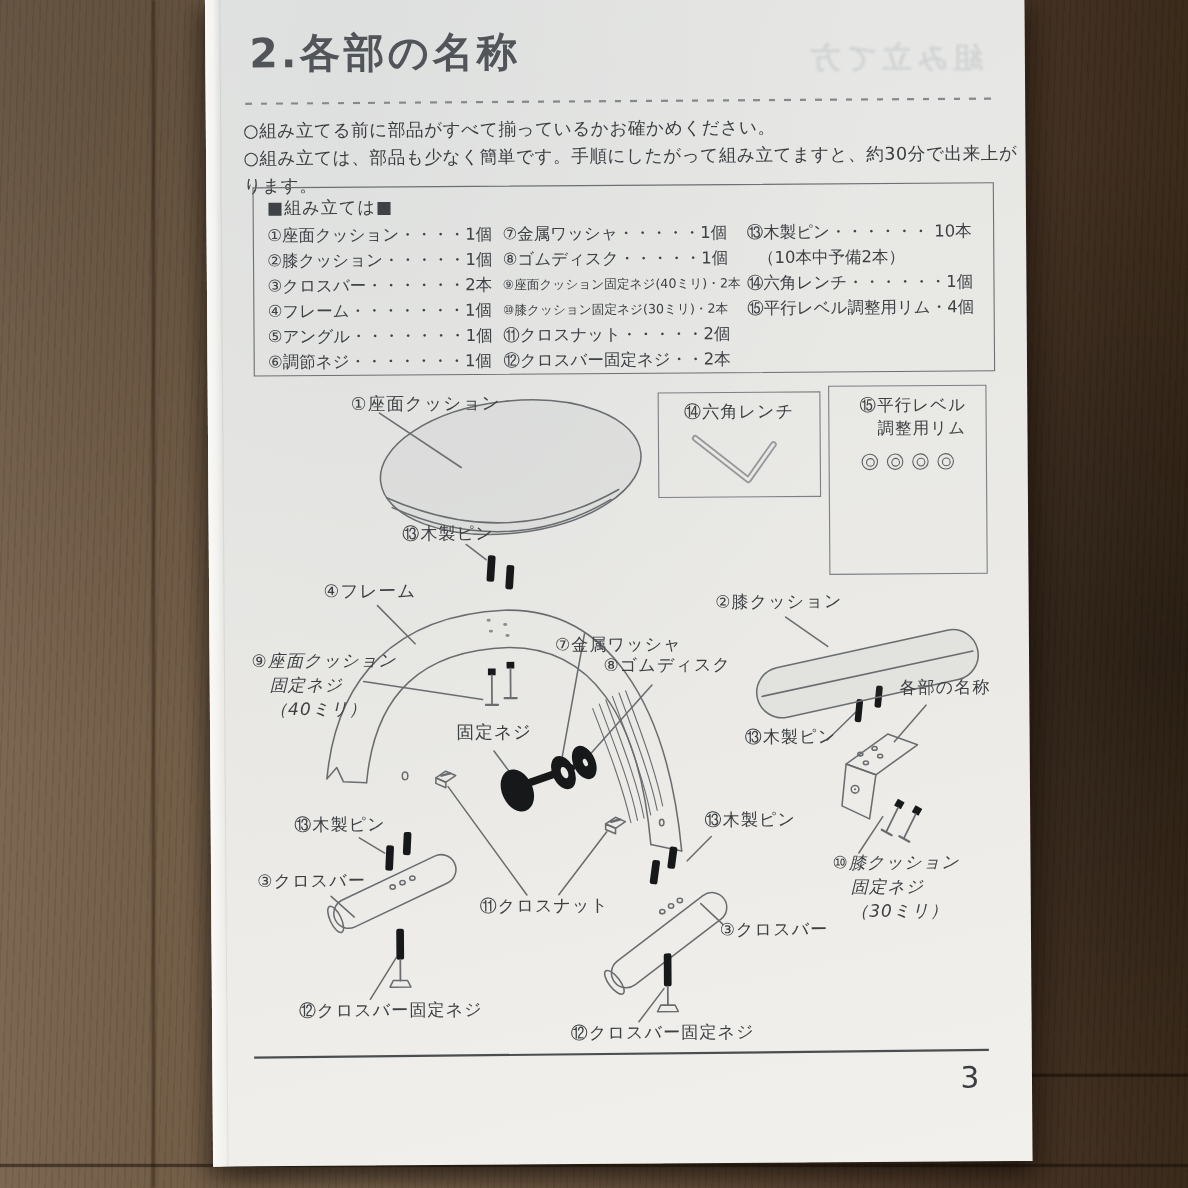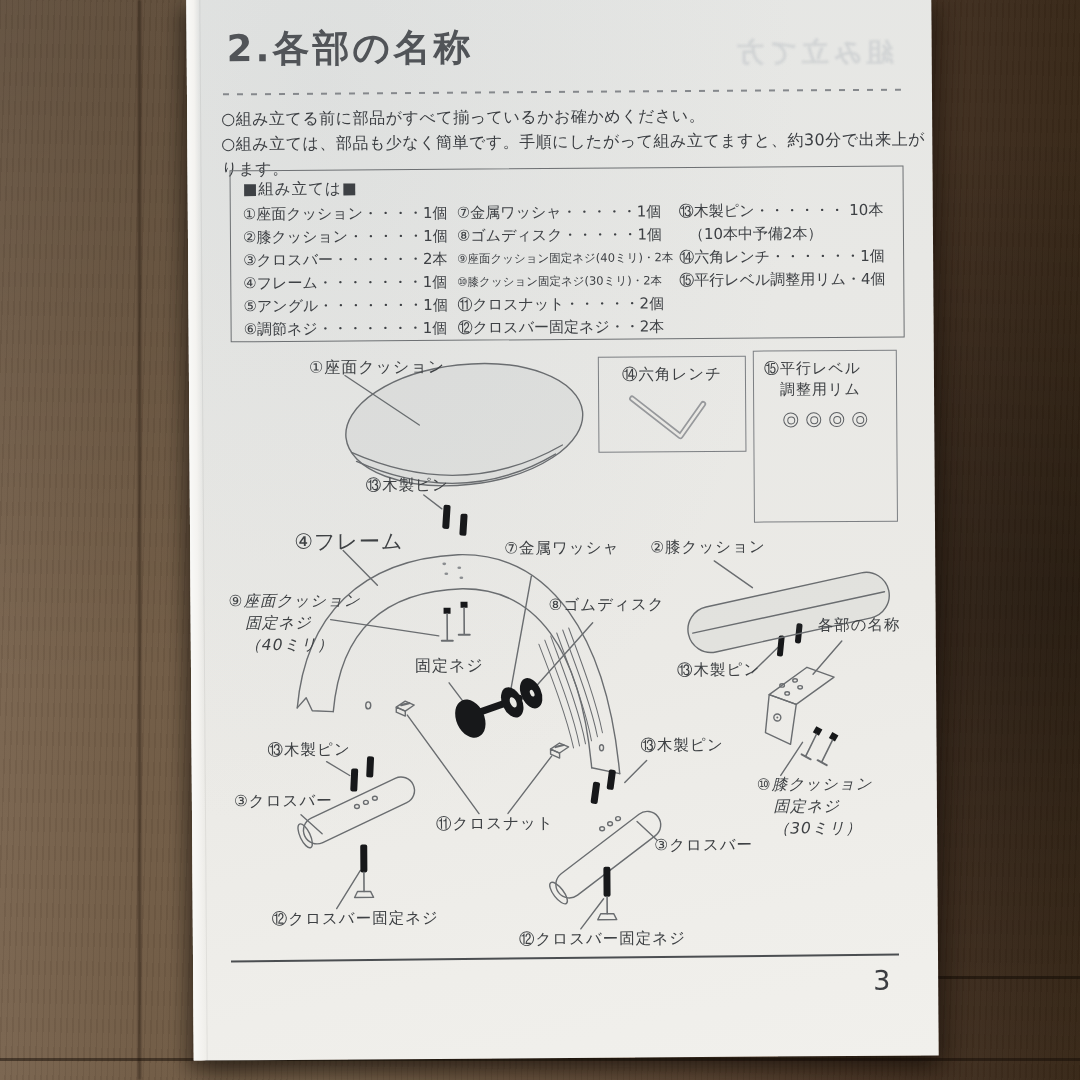--- a/index.html
+++ b/index.html
@@ -62,21 +62,21 @@
   .lbl.pre{white-space:pre-wrap;line-height:22px;font-style:italic;}
   .diagram-svg{position:absolute;left:0;top:340px;width:745px;height:630px;}
 
   
   .part-box{position:absolute;border:1.5px solid #7c7f83;}
   .hex-box{left:409px;top:361px;width:146px;height:94px;}
   .hex-box .bx-label{margin-top:7px;text-align:center;font-size:15.5px;color:#3e4144;
     letter-spacing:1px;}
   .rim-box{left:564px;top:356px;width:142px;height:170px;}
   .rim-title{margin:7px 0 12px 10px;font-size:15px;color:#3e4144;line-height:21px;
-    white-space:pre-wrap;letter-spacing:1px;}
+    white-space:pre-wrap;letter-spacing:1px;text-align:center;}
   .rim-circles{margin-top:7px;display:flex;gap:8px;justify-content:center;}
   .rim-circle{width:15px;height:15px;border:1.5px solid #5d6064;border-radius:50%;
     position:relative;box-sizing:border-box;}
   .rim-circle::after{content:"";position:absolute;inset:2.5px;border:1.2px solid #5d6064;
     border-radius:50%;}
   .rim-notes{margin:8px 0 0 6px;font-size:13.5px;color:#3e4144;line-height:20px;
     white-space:pre-wrap;}
 
   .footer-rule{position:absolute;left:38px;top:961px;width:668px;height:2px;
     background:#4b4e51;transform:rotate(-0.2deg);}
@@ -274,24 +274,24 @@
         <path d="M355,894 L368,894 L371,900 L352,900 Z"></path>
       </g>
       <g>
         <rect x="601" y="871" width="7" height="30" rx="2" fill="#17181a" stroke="none"></rect>
         <line x1="604.5" y1="901" x2="604.5" y2="918" stroke-width="1.6"></line>
         <path d="M598,918 L611,918 L614,924 L595,924 Z"></path>
       </g>
     </g>
   </svg>
 
-  <div class="lbl" style="left:120px;top:360px;font-size:16px">①座面クッション</div>
+  <div class="lbl" style="left:130px;top:360px;font-size:16px">①座面クッション</div>
   <div class="lbl" style="left:176px;top:478px">⑬木製ピン</div>
-  <div class="lbl" style="left:104px;top:530px;font-size:21px">④フレーム</div>
-  <div class="lbl" style="left:314px;top:542px">⑦金属ワッシャ</div>
+  <div class="lbl" style="left:104px;top:530px;font-size:16px">④フレーム</div>
+  <div class="lbl" style="left:314px;top:580px">⑦金属ワッシャ</div>
   <div class="lbl" style="left:460px;top:542px">②膝クッション</div>
   <div class="lbl pre" style="left:38px;top:592px">⑨座面クッション
 　固定ネジ
 　（40ミリ）</div>
   <div class="lbl" style="left:358px;top:599px">⑧ゴムディスク</div>
   <div class="lbl" style="left:627px;top:621px">各部の名称</div>
   <div class="lbl" style="left:224px;top:659px;font-size:16px">固定ネジ</div>
   <div class="lbl" style="left:486px;top:665px">⑬木製ピン</div>
   <div class="lbl" style="left:449px;top:740px">⑬木製ピン</div>
   <div class="lbl" style="left:76px;top:742px">⑬木製ピン</div>

